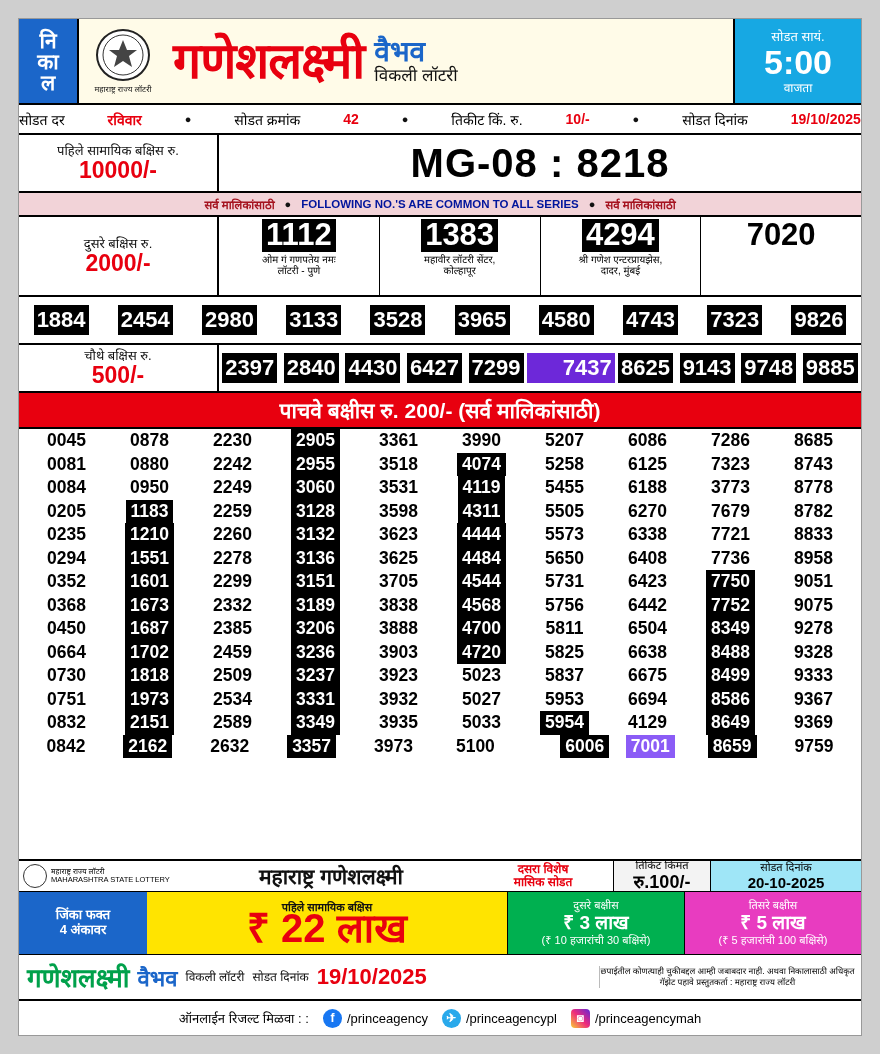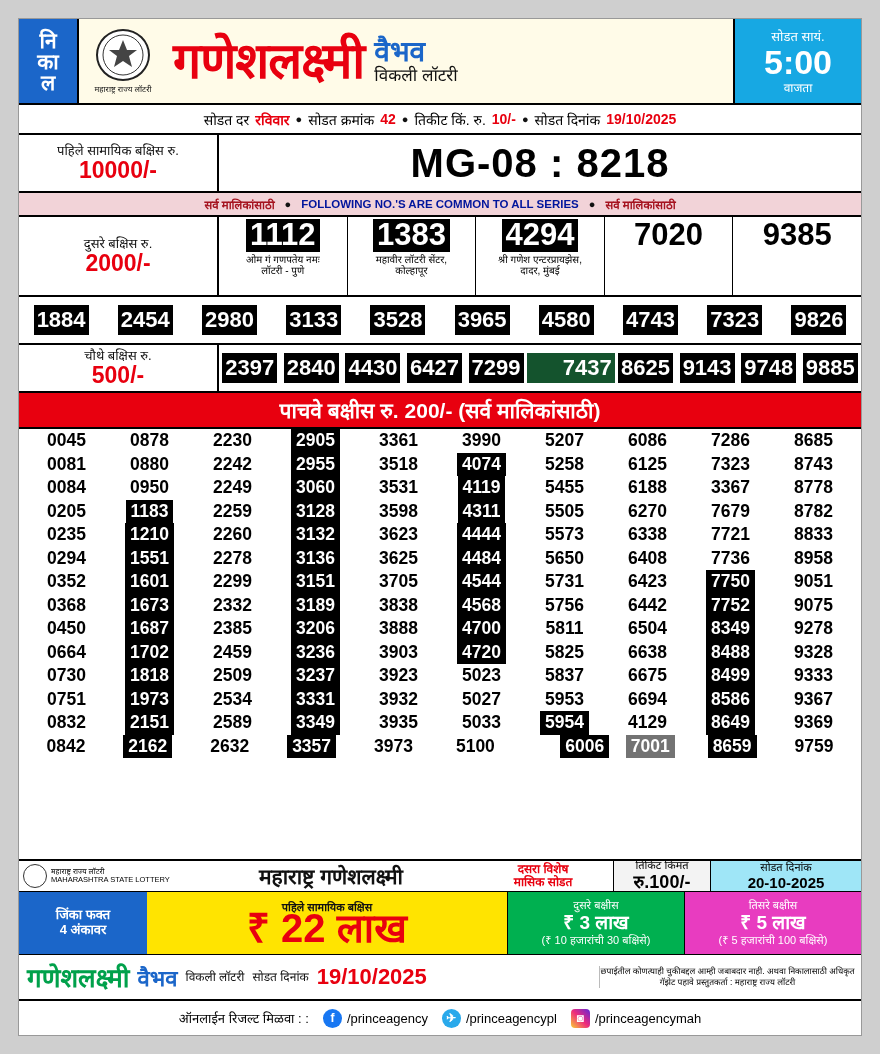--- a/index.html
+++ b/index.html
@@ -17,21 +17,21 @@
   .bigtitle{color:#e8000f;font-size:50px;font-weight:bold;letter-spacing:-1px;line-height:1;}
   .subwrap{margin-left:10px;line-height:1.05;}
   .vaibhav{color:#1b66c9;font-size:28px;font-weight:bold;}
   .vikri{color:#111;font-size:17px;}
   .timebox{width:126px;background:#17a8e3;color:#fff;display:flex;flex-direction:column;align-items:center;justify-content:center;border-left:2px solid #000;}
   .timebox .t1{font-size:13px;}
   .timebox .t2{font-size:34px;font-weight:bold;line-height:1;}
   .timebox .t3{font-size:12px;}
 
   
-  .inforow{height:28px;display:flex;align-items:center;justify-content:center;gap:6px;border-bottom:2px solid #000;font-size:14px;background:#fff;}
+  .inforow{height:28px;display:flex;align-items:center;justify-content:space-between;gap:6px;border-bottom:2px solid #000;font-size:14px;background:#fff;}
   .red{color:#e8000f;font-weight:bold;}
   .dot{color:#111;font-size:11px;}
 
   
   .firstrow{display:flex;border-bottom:2px solid #000;height:56px;}
   .lbl-cell{width:198px;border-right:2px solid #000;display:flex;flex-direction:column;align-items:center;justify-content:center;line-height:1.05;}
   .lbl-cell .l1{font-size:13px;color:#111;}
   .lbl-cell .l2{font-size:23px;font-weight:bold;color:#e8000f;}
   .firstnum{flex:1;display:flex;align-items:center;justify-content:center;font-size:40px;font-weight:bold;letter-spacing:1px;}
 
@@ -184,23 +184,20 @@
 कोल्हापूर</div>
           </div>
           <div class="sec-cell">
             <div class="sec-num inv">4294</div>
             <div class="sec-addr" style="white-space: pre-line;">श्री गणेश एन्टरप्रायझेस,
 दादर, मुंबई</div>
           </div>
           <div class="sec-cell">
             <div class="sec-num">7020</div>
           </div>
-          <div class="sec-cell">
-            <div class="sec-num">9385</div>
-          </div>
         </div>
     </div>
 
     <div class="numrow">
       <div class="num-cells" id="third-cells">
           <div class="ncell">
             <span style="background: rgb(0, 0, 0); color: rgb(255, 255, 255);">1884</span>
           </div>
           <div class="ncell">
             <span style="background: rgb(0, 0, 0); color: rgb(255, 255, 255);">2454</span>
@@ -247,21 +244,21 @@
           <div class="ncell">
             <span style="background: rgb(0, 0, 0); color: rgb(255, 255, 255);">4430</span>
           </div>
           <div class="ncell">
             <span style="background: rgb(0, 0, 0); color: rgb(255, 255, 255);">6427</span>
           </div>
           <div class="ncell">
             <span style="background: rgb(0, 0, 0); color: rgb(255, 255, 255);">7299</span>
           </div>
           <div class="ncell">
-            <span style="background: #14532d; color: rgb(255, 255, 255); padding-left: 36px;">7437</span>
+            <span style="background: #6d28d9; color: rgb(255, 255, 255); padding-left: 36px;">7437</span>
           </div>
           <div class="ncell">
             <span style="background: rgb(0, 0, 0); color: rgb(255, 255, 255);">8625</span>
           </div>
           <div class="ncell">
             <span style="background: rgb(0, 0, 0); color: rgb(255, 255, 255);">9143</span>
           </div>
           <div class="ncell">
             <span style="background: rgb(0, 0, 0); color: rgb(255, 255, 255);">9748</span>
           </div>
@@ -300,21 +297,21 @@
         </div>
         <div class="grow">
           <div class="gcell"><span>0084</span></div>
           <div class="gcell"><span>0950</span></div>
           <div class="gcell"><span>2249</span></div>
           <div class="gcell"><span style="background: rgb(0, 0, 0); color: rgb(255, 255, 255);">3060</span></div>
           <div class="gcell"><span>3531</span></div>
           <div class="gcell"><span style="background: rgb(0, 0, 0); color: rgb(255, 255, 255);">4119</span></div>
           <div class="gcell"><span>5455</span></div>
           <div class="gcell"><span>6188</span></div>
-          <div class="gcell"><span>3367</span></div>
+          <div class="gcell"><span>3773</span></div>
           <div class="gcell"><span>8778</span></div>
         </div>
         <div class="grow">
           <div class="gcell"><span>0205</span></div>
           <div class="gcell"><span style="background: rgb(0, 0, 0); color: rgb(255, 255, 255);">1183</span></div>
           <div class="gcell"><span>2259</span></div>
           <div class="gcell"><span style="background: rgb(0, 0, 0); color: rgb(255, 255, 255);">3128</span></div>
           <div class="gcell"><span>3598</span></div>
           <div class="gcell"><span style="background: rgb(0, 0, 0); color: rgb(255, 255, 255);">4311</span></div>
           <div class="gcell"><span>5505</span></div>
@@ -431,21 +428,21 @@
           <div class="gcell"><span>9369</span></div>
         </div>
         <div class="grow">
           <div class="gcell"><span>0842</span></div>
           <div class="gcell"><span style="background: rgb(0, 0, 0); color: rgb(255, 255, 255);">2162</span></div>
           <div class="gcell"><span>2632</span></div>
           <div class="gcell"><span style="background: rgb(0, 0, 0); color: rgb(255, 255, 255);">3357</span></div>
           <div class="gcell"><span>3973</span></div>
           <div class="gcell"><span>5100</span></div>
           <div class="gcell"><span style="background: rgb(0, 0, 0); color: rgb(255, 255, 255); margin-left: 44px;">6006</span></div>
-          <div class="gcell"><span style="background: #737373; color: rgb(255, 255, 255);">7001</span></div>
+          <div class="gcell"><span style="background: #8b5cf6; color: rgb(255, 255, 255);">7001</span></div>
           <div class="gcell"><span style="background: rgb(0, 0, 0); color: rgb(255, 255, 255);">8659</span></div>
           <div class="gcell"><span>9759</span></div>
         </div>
       </div>
 
     <div class="promo">
       <div class="promo-top">
         <div class="pt-logo">
           <div class="emb2"></div>
           <div class="txt">

